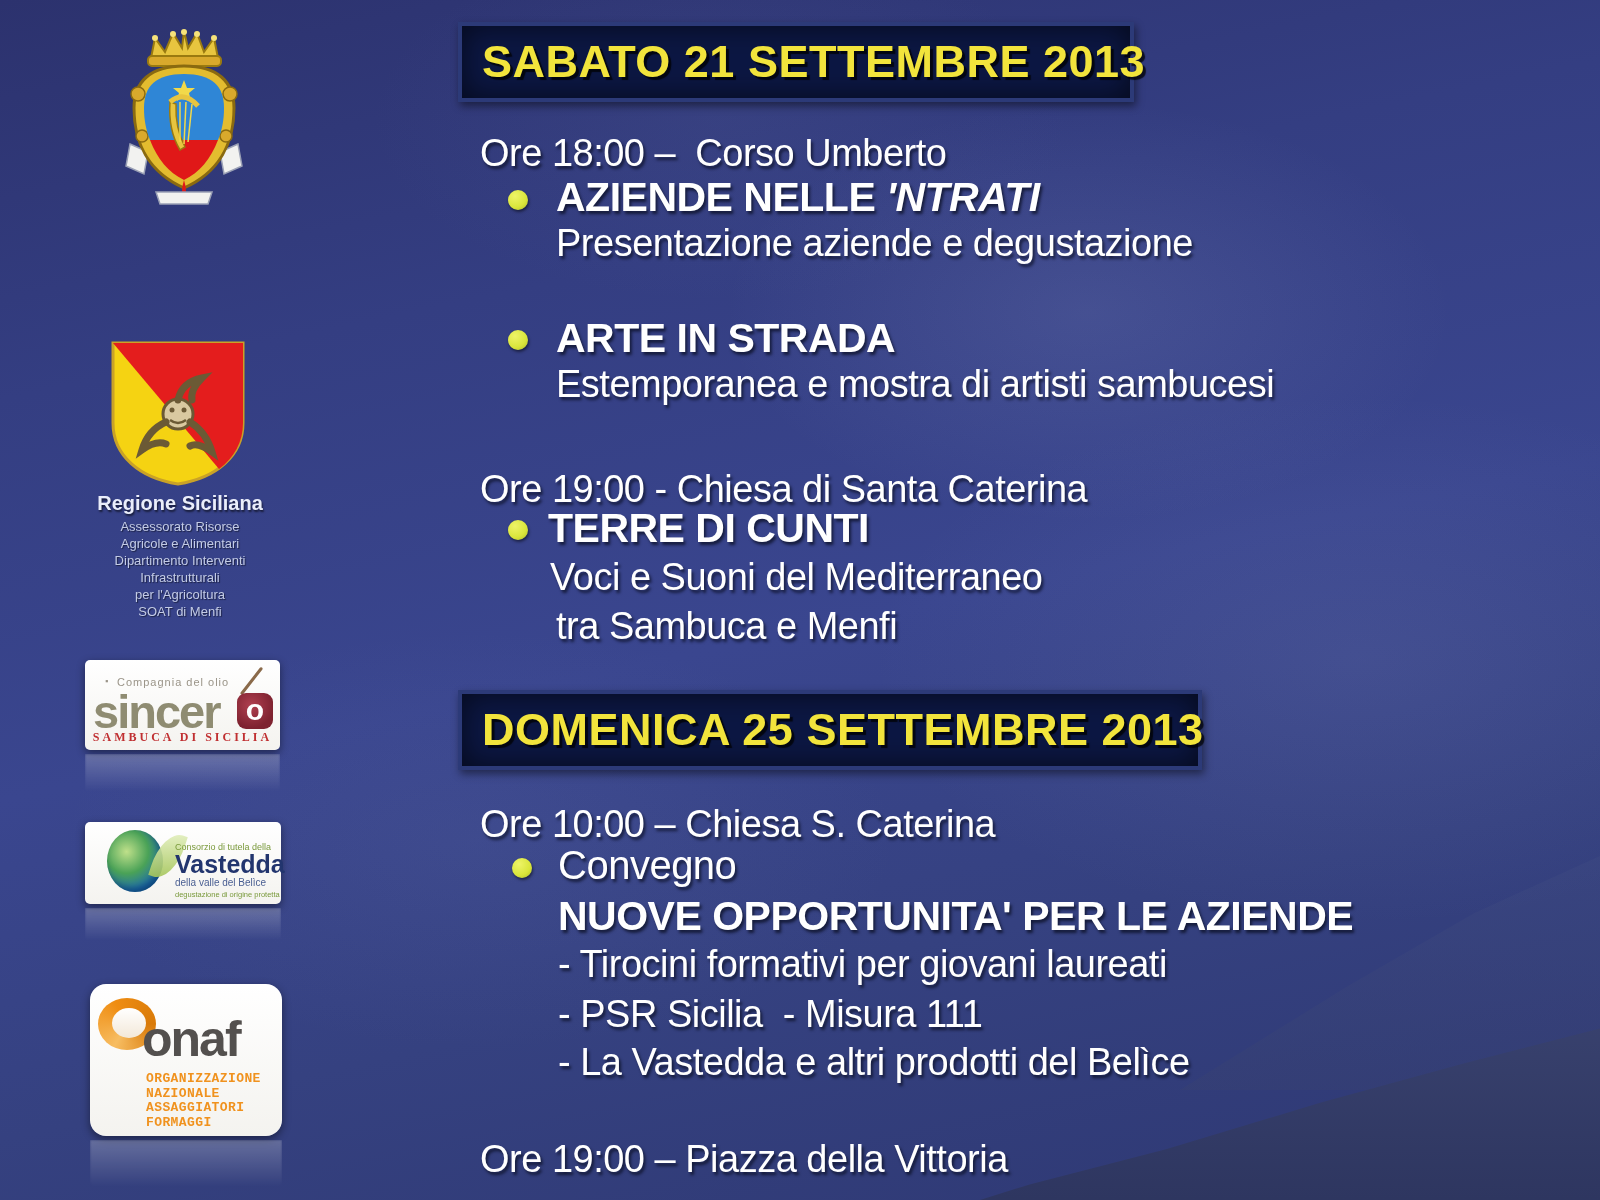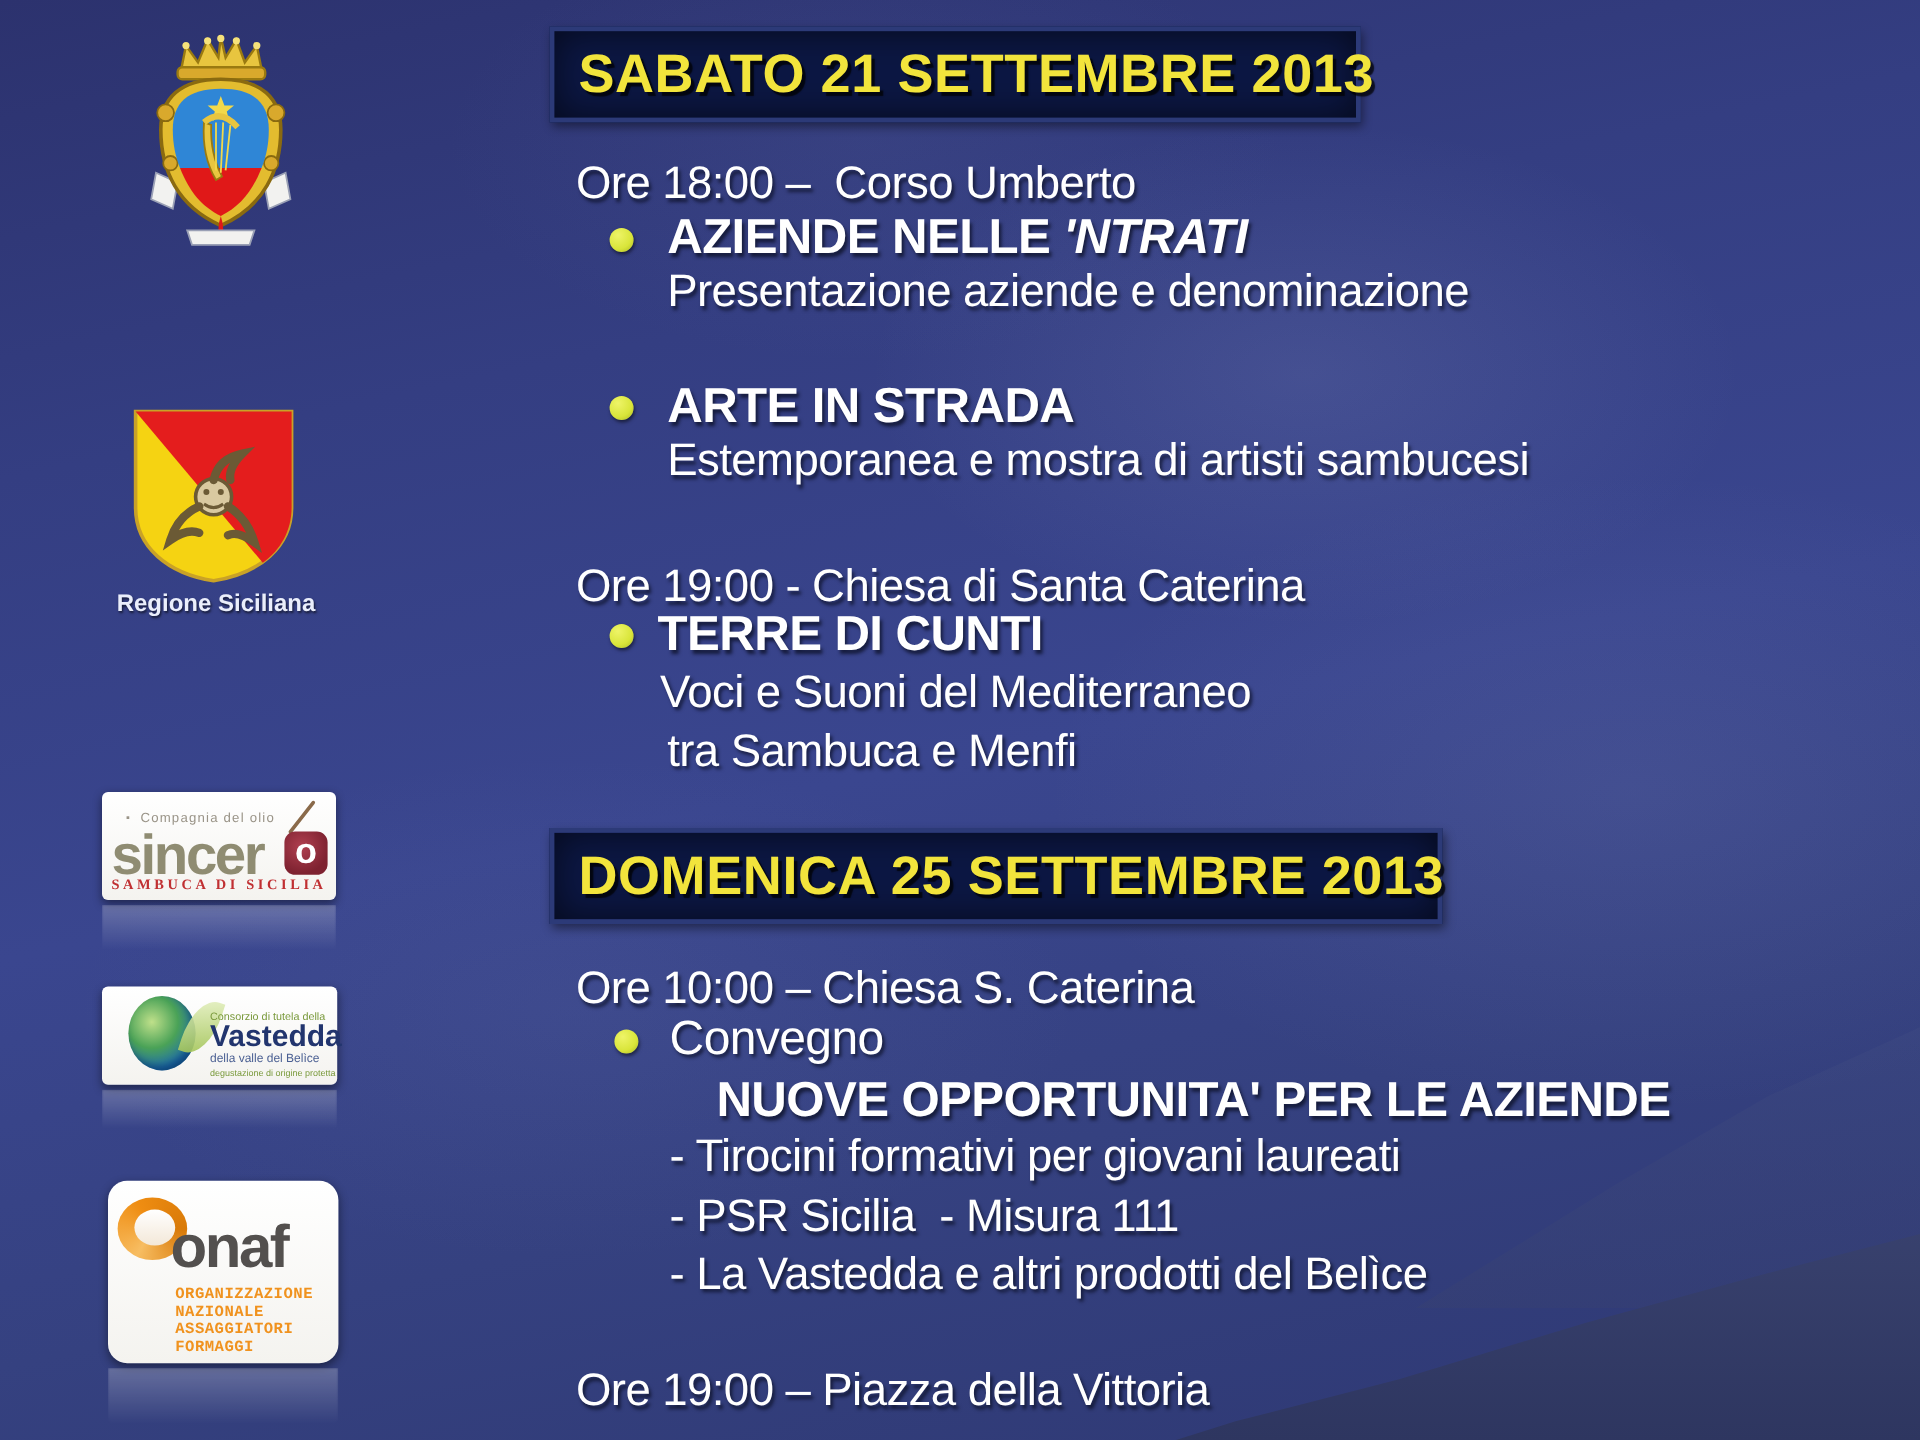--- a/index.html
+++ b/index.html
@@ -166,20 +166,28 @@
       <circle cx="70" cy="76" r="15" fill="#d9c9a0" stroke="#6b5a35" stroke-width="3"></circle>
       <path d="M70 62 Q74 44 94 40 Q82 52 84 62" fill="none" stroke="#6b5a35" stroke-width="7" stroke-linecap="round"></path>
       <path d="M58 84 Q40 92 34 112 Q48 102 58 106" fill="none" stroke="#6b5a35" stroke-width="7" stroke-linecap="round"></path>
       <path d="M82 84 Q98 94 104 114 Q90 104 82 108" fill="none" stroke="#6b5a35" stroke-width="7" stroke-linecap="round"></path>
       <circle cx="64" cy="72" r="2.5" fill="#6b5a35"></circle>
         <circle cx="76" cy="72" r="2.5" fill="#6b5a35"></circle>
       <path d="M62 82 Q70 88 78 82" fill="none" stroke="#6b5a35" stroke-width="2.5"></path>
     </svg>
   </div>
   <div class="center-cap reg-title" style="left:20px;top:492px;width:320px;">Regione Siciliana</div>
+  <div class="center-cap reg-lines" style="left:20px;top:518px;width:320px;">
+    <div>Assessorato Risorse</div>
+    <div>Agricole e Alimentari</div>
+    <div>Dipartimento Interventi</div>
+    <div>Infrastrutturali</div>
+    <div>per l'Agricoltura</div>
+    <div>SOAT di Menfi</div>
+  </div>
 
   <div class="logo-box" id="sincero-box" style="left:85px;top:660px;width:195px;height:90px;">
     <span class="sinc-bullet">▪</span>
     <span class="sinc-top">Compagnia del olio</span>
     <span class="sinc-name">sincer</span>
     <span class="sinc-stem"></span>
     <span class="sinc-o">o</span>
     <div class="sinc-cap">SAMBUCA DI SICILIA</div>
   </div>
   <div class="reflection" style="left:85px;top:754px;width:195px;height:44px;">
@@ -212,38 +220,38 @@
   <div class="reflection" style="left:90px;top:1140px;width:192px;height:55px;">
     <div class="logo-box" style="top:-97px;width:192px;height:152px;border-radius:16px;transform:scaleY(-1);"></div>
   </div>
 
   <div class="day-box" style="left:458px;top:22px;width:648px;height:72px;">SABATO 21 SETTEMBRE 2013</div>
 
   <div class="txt t-reg" style="left:480px;top:132px;">Ore 18:00 –  Corso Umberto</div>
 
   <span class="dot" style="left:508px;top:190px;"></span>
   <div class="txt t-bold" style="left:556px;top:174px;"><span>AZIENDE NELLE </span><span style="font-style:italic">'NTRATI</span></div>
-  <div class="txt t-reg" style="left:556px;top:222px;">Presentazione aziende e denominazione</div>
+  <div class="txt t-reg" style="left:556px;top:222px;">Presentazione aziende e degustazione</div>
 
   <span class="dot" style="left:508px;top:330px;"></span>
   <div class="txt t-bold" style="left:556px;top:315px;text-align:center;">ARTE IN STRADA</div>
   <div class="txt t-reg" style="left:556px;top:363px;">Estemporanea e mostra di artisti sambucesi</div>
 
   <div class="txt t-reg" style="left:480px;top:468px;">Ore 19:00 - Chiesa di Santa Caterina</div>
 
   <span class="dot" style="left:508px;top:520px;"></span>
   <div class="txt t-reg" style="left:550px;top:556px;">Voci e Suoni del Mediterraneo</div>
   <div class="txt t-bold" style="left:548px;top:505px;">TERRE DI CUNTI</div>
   <div class="txt t-reg" style="left:556px;top:605px;">tra Sambuca e Menfi</div>
 
   <div class="day-box" style="left:458px;top:690px;width:716px;height:72px;">DOMENICA 25 SETTEMBRE 2013</div>
 
   <div class="txt t-reg" style="left:480px;top:803px;">Ore 10:00 – Chiesa S. Caterina</div>
 
   <span class="dot" style="left:512px;top:858px;"></span>
   <div class="txt t-reg" style="left:558px;top:843px;font-size:40px;">Convegno</div>
-  <div class="txt t-bold" style="left:558px;top:893px;margin-left:39px;">NUOVE OPPORTUNITA' PER LE AZIENDE</div>
+  <div class="txt t-bold" style="left:558px;top:893px;">NUOVE OPPORTUNITA' PER LE AZIENDE</div>
   <div class="txt t-reg" style="left:558px;top:943px;">- Tirocini formativi per giovani laureati</div>
   <div class="txt t-reg" style="left:558px;top:993px;">- PSR Sicilia  - Misura 111</div>
   <div class="txt t-reg" style="left:558px;top:1041px;">- La Vastedda e altri prodotti del Belìce</div>
 
   <div class="txt t-reg" style="left:480px;top:1138px;">Ore 19:00 – Piazza della Vittoria</div>
 </div>
 
 </body></html>

